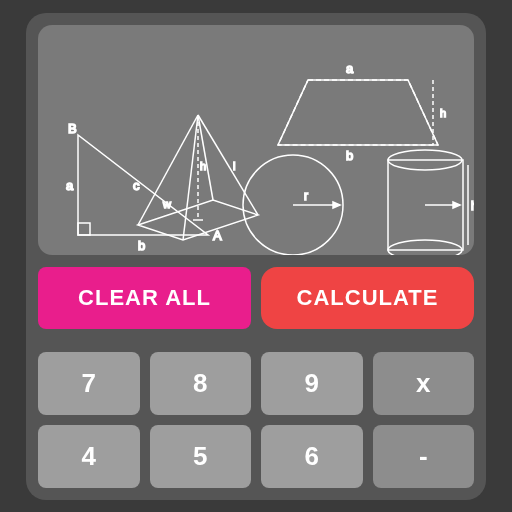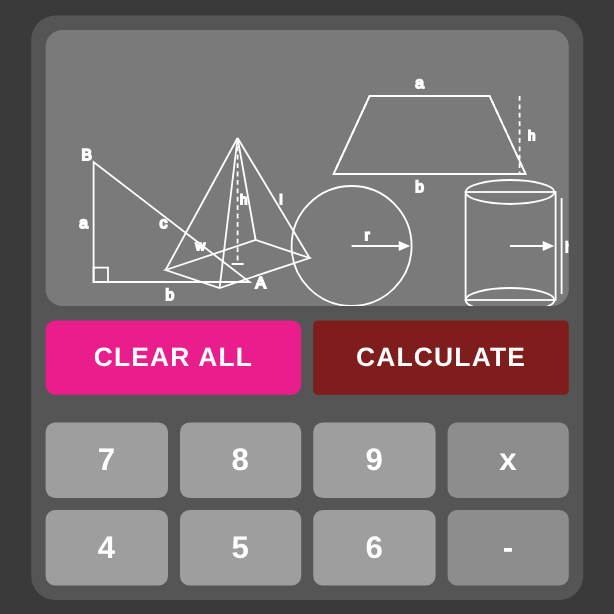--- a/index.html
+++ b/index.html
@@ -48,24 +48,24 @@
       border: none;
       border-radius: 8px;
       padding: 18px 0;
       font-size: 22px;
       font-weight: bold;
       cursor: pointer;
       letter-spacing: 1px;
     }
     .btn-calculate {
       flex: 1;
-      background: #7f1d1d;
+      background: #ef4444;
       color: white;
       border: none;
-      border-radius: 4px;
+      border-radius: 16px;
       padding: 18px 0;
       font-size: 22px;
       font-weight: bold;
       cursor: pointer;
       letter-spacing: 1px;
     }
     .num-grid {
       display: grid;
       grid-template-columns: repeat(4, 1fr);
       gap: 10px;

